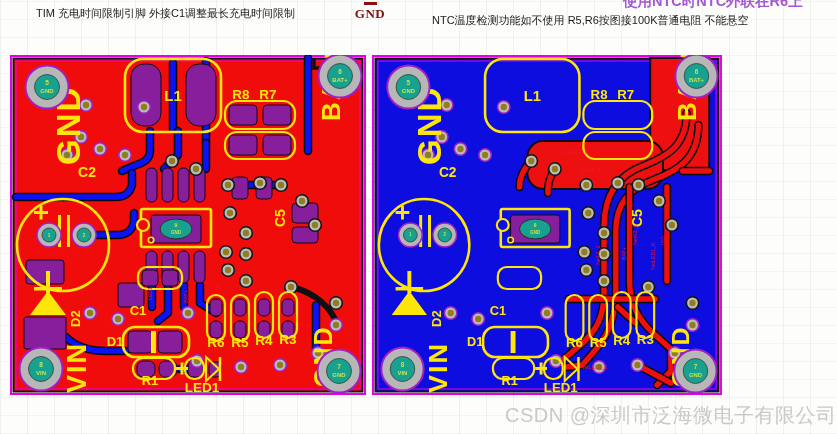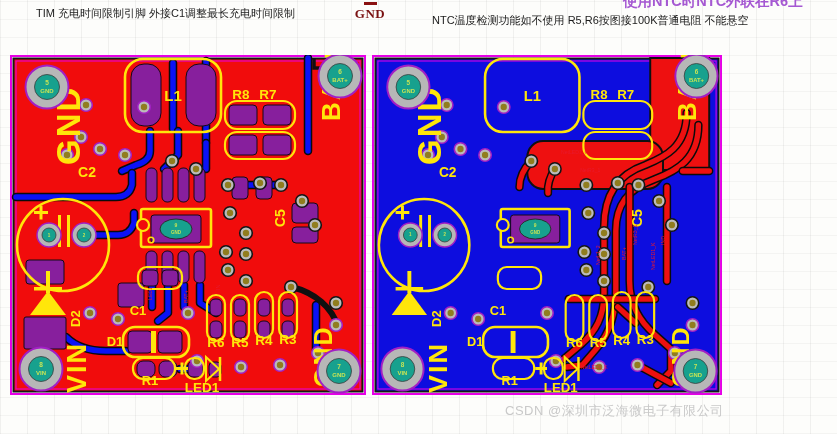--- a/index.html
+++ b/index.html
@@ -14,21 +14,21 @@
   .stage{position:relative;width:837px;height:434px;overflow:hidden;}
   .note{position:absolute;color:#1c1c1c;font-size:11px;line-height:17.5px;white-space:nowrap;}
   .note-left{left:20px;top:5px;}
   .note-left .indent{padding-left:16px;}
   .note-right{left:432px;top:12px;}
   .note-top-right{left:623px;top:-7px;font-size:14.5px;font-weight:600;color:#a558d2;}
   .gnd-symbol{position:absolute;left:350px;top:2px;width:40px;text-align:center;}
   .gnd-bar{width:13px;height:3px;background:#8a1111;margin:0 auto 1px auto;}
   .gnd-text{color:#7a1212;font-weight:bold;font-size:13px;font-family:"Liberation Serif","DejaVu Serif",serif;letter-spacing:.5px;}
   .board-mount{position:absolute;height:340px;}
-  .watermark{position:absolute;left:505px;top:402px;font-size:13px;color:#c9c9c9;letter-spacing:.5px;white-space:nowrap;}
+  .watermark{position:absolute;left:505px;top:402px;font-size:20px;color:#c9c9c9;letter-spacing:.5px;white-space:nowrap;}
 </style>
 </head>
 <body>
 
 <div class="stage">
 
   <div class="note note-left">
     <div class="indent">TIM 充电时间限制引脚 外接C1调整最长充电时间限制</div>
   </div>
 

